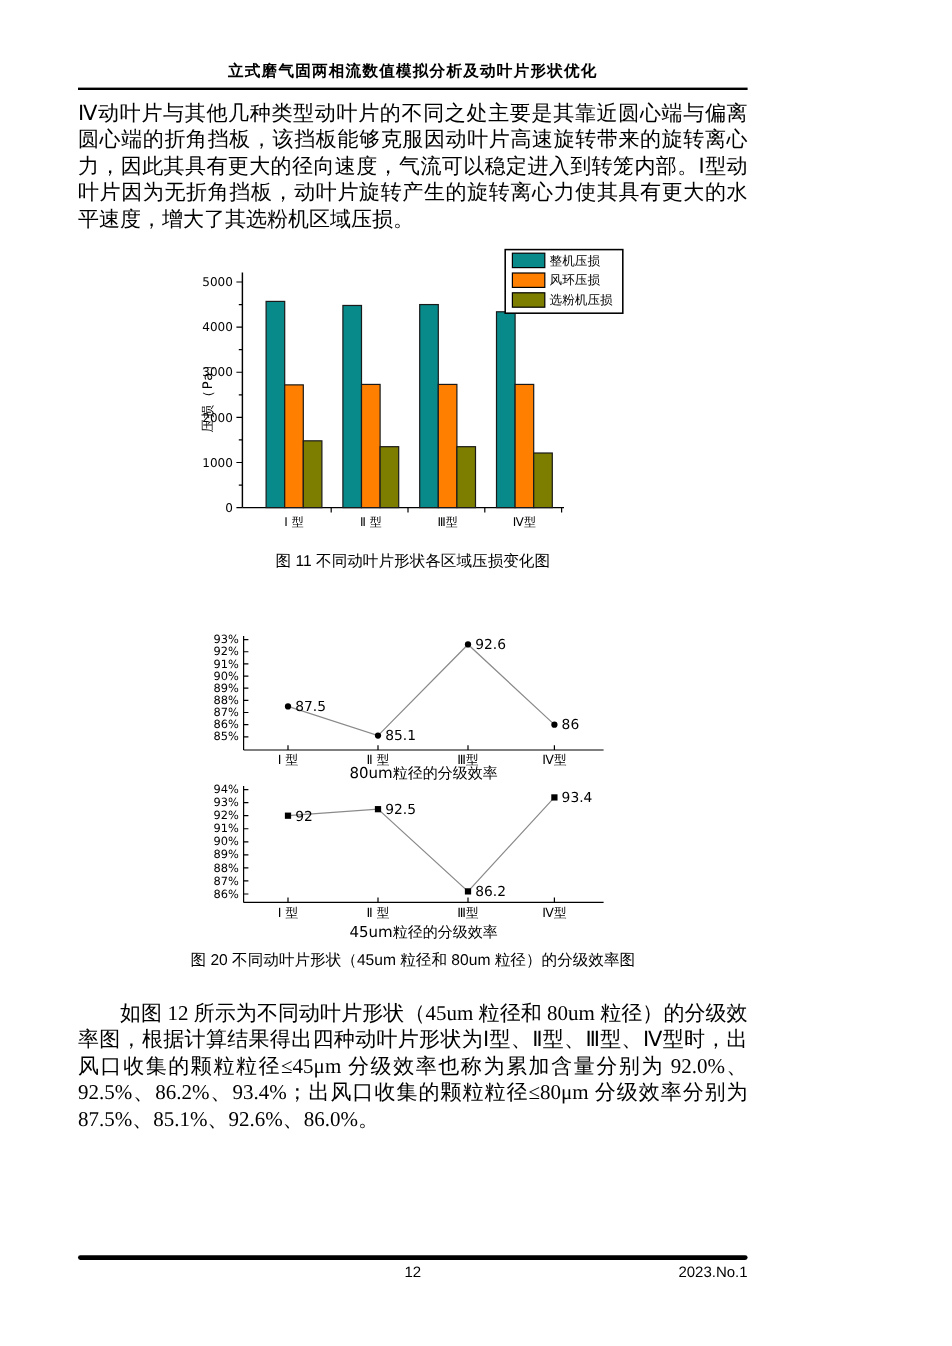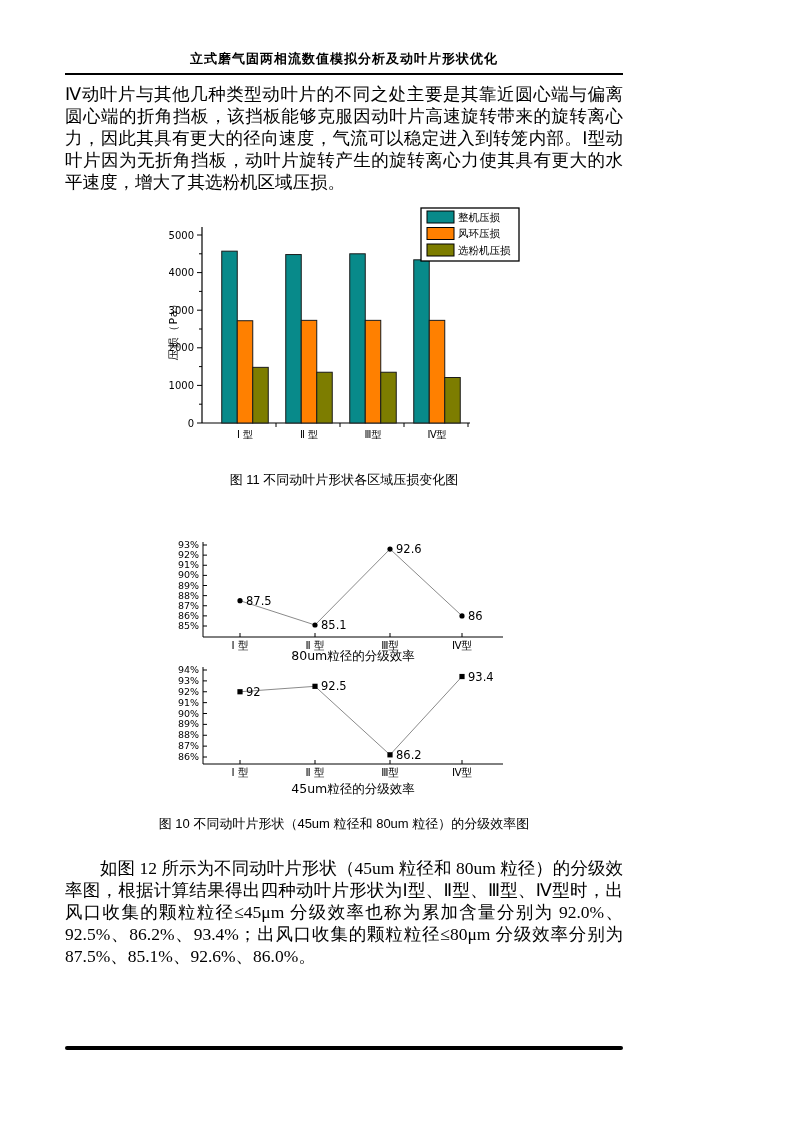--- a/index.html
+++ b/index.html
@@ -5,21 +5,21 @@
   html,body{margin:0;padding:0;background:#fff;}
   .page{width:686px;height:1122px;position:relative;background:#fff;overflow:hidden;
         font-family:"Liberation Serif",serif;color:#000;}
   .content{padding:50px 63px 0 65px;}
   .header-title{text-align:center;font-size:13px;font-weight:600;letter-spacing:1px;}
   .header-rule{border-top:2px solid #000;margin-top:5px;}
   .body-text{margin:8px 0 0;font-size:17.5px;line-height:22px;text-align:justify;}
   .indented{text-indent:2em;margin-top:24px;}
   .fig{margin:10px 0 0;text-align:center;}
   .fig svg{display:block;margin:0 auto;}
-  .caption{font-family:"Liberation Sans",sans-serif;font-size:13px;margin-top:18px;font-weight:500;}
+  .caption{font-family:"Liberation Sans",sans-serif;font-size:13px;margin-top:6px;font-weight:500;}
   .section-heading{font-family:"Liberation Sans",sans-serif;font-size:17px;font-weight:bold;margin:22px 0 0;}
   .fig12{margin-top:48px;}
   .footer{position:absolute;left:65px;right:63px;top:1046px;}
   .footer-rule{height:4px;background:#000;border-radius:2px;}
   .footer-row{position:relative;margin-top:3px;font-family:"Liberation Sans",sans-serif;font-size:12.5px;height:18px;}
   .page-number{position:absolute;left:50%;transform:translateX(-50%);}
   .issue{position:absolute;right:0;}
   svg text{fill:#000;}
 </style>
 </head>
@@ -171,22 +171,26 @@
             <text x="222" y="96.82499999999997" font-size="11.5" text-anchor="start" font-family="&quot;DejaVu Sans&quot;,&quot;Liberation Sans&quot;,sans-serif">86.2</text>
             <rect x="285.4" y="11.924999999999935" width="5.2" height="5.2" fill="#000"></rect>
             <text x="294" y="18.524999999999935" font-size="11.5" text-anchor="start" font-family="&quot;DejaVu Sans&quot;,&quot;Liberation Sans&quot;,sans-serif">93.4</text>
             <text x="66" y="114" font-size="10.5" text-anchor="middle" font-family="&quot;DejaVu Sans&quot;,&quot;Liberation Sans&quot;,sans-serif">Ⅰ 型</text>
             <text x="141" y="114" font-size="10.5" text-anchor="middle" font-family="&quot;DejaVu Sans&quot;,&quot;Liberation Sans&quot;,sans-serif">Ⅱ 型</text>
             <text x="216" y="114" font-size="10.5" text-anchor="middle" font-family="&quot;DejaVu Sans&quot;,&quot;Liberation Sans&quot;,sans-serif">Ⅲ型</text>
             <text x="288" y="114" font-size="10.5" text-anchor="middle" font-family="&quot;DejaVu Sans&quot;,&quot;Liberation Sans&quot;,sans-serif">Ⅳ型</text>
             <text x="179" y="131" font-size="12.5" text-anchor="middle" font-family="&quot;DejaVu Sans&quot;,&quot;Liberation Sans&quot;,sans-serif">45um粒径的分级效率</text>
           </g>
         </svg>
-      <figcaption class="caption">图 10 不同动叶片形状（45um 粒径和 80um 粒径）的分级效率图</figcaption>
+      <figcaption class="caption">图 20 不同动叶片形状（45um 粒径和 80um 粒径）的分级效率图</figcaption>
     </figure>
 
     <p class="body-text indented">如图 12 所示为不同动叶片形状（45um 粒径和 80um 粒径）的分级效率图，根据计算结果得出四种动叶片形状为Ⅰ型、Ⅱ型、Ⅲ型、Ⅳ型时，出风口收集的颗粒粒径≤45μm 分级效率也称为累加含量分别为 92.0%、92.5%、86.2%、93.4%；出风口收集的颗粒粒径≤80μm 分级效率分别为 87.5%、85.1%、92.6%、86.0%。</p>
   </div>
 
   <div class="footer">
     <div class="footer-rule"></div>
+    <div class="footer-row">
+      <span class="page-number">12</span>
+      <span class="issue">2023.No.1</span>
+    </div>
   </div>
 </div>
 
 </body></html>

